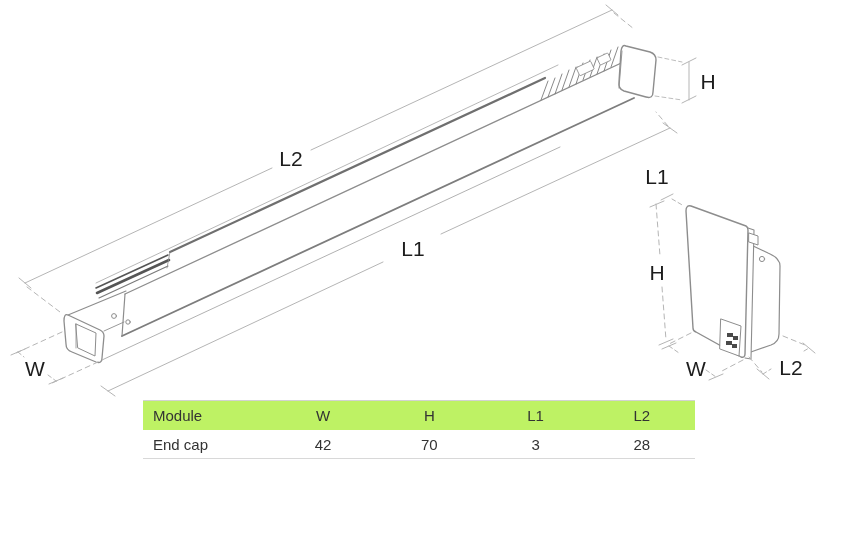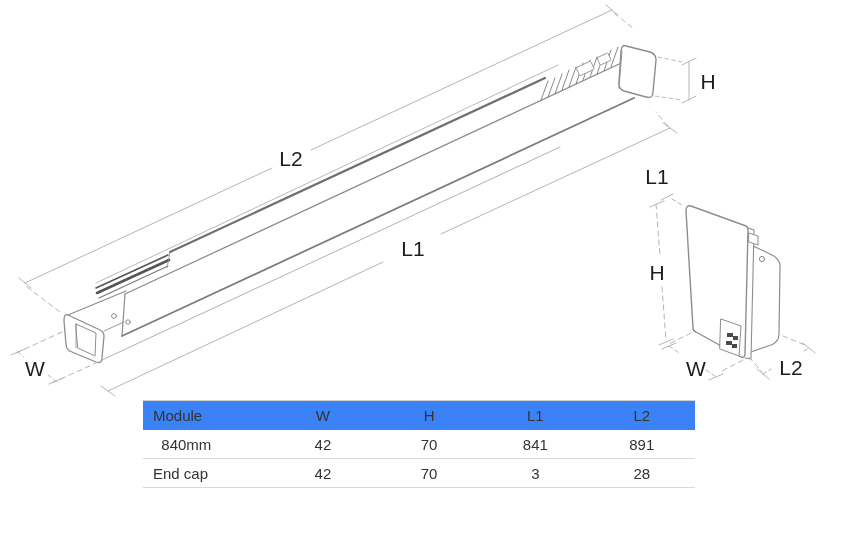--- a/index.html
+++ b/index.html
@@ -2,21 +2,21 @@
 <html><head>
 <meta charset="utf-8">
 <style>
   html,body{margin:0;padding:0;background:#ffffff;}
   .stage{position:relative;width:856px;height:540px;background:#fff;overflow:hidden;
          font-family:"Liberation Sans","DejaVu Sans",sans-serif;}
   .diagram{position:absolute;left:0;top:0;}
   .dim-label{font-family:"Liberation Sans","DejaVu Sans",sans-serif;font-size:21px;fill:#1d1d1d;}
   .spec-table{position:absolute;left:143px;top:400px;width:552px;border-collapse:collapse;
               font-size:15px;color:#333;}
-  .spec-table th{background:#3b82f6;font-weight:normal;height:27px;border-top:1px solid #d2d2d2;}
+  .spec-table th{background:#bef264;font-weight:normal;height:27px;border-top:1px solid #d2d2d2;}
   .spec-table td{height:26px;border-bottom:1px solid #d8d8d8;}
   .spec-table th.col-module,.spec-table td.col-module{text-align:left;padding-left:10px;width:118px;white-space:pre-wrap;}
   .spec-table th.col-num,.spec-table td.col-num{text-align:center;width:107px;}
 </style>
 </head>
 <body>
 <div class="stage">
 
 <svg class="diagram" width="856" height="400" viewBox="0 0 856 400" xmlns="http://www.w3.org/2000/svg">
 
@@ -179,27 +179,20 @@
     <tr>
       <th class="col-module">Module</th>
       <th class="col-num">W</th>
       <th class="col-num">H</th>
       <th class="col-num">L1</th>
       <th class="col-num">L2</th>
     </tr>
   </thead>
   <tbody>
     <tr>
-      <td class="col-module">  840mm</td>
-      <td class="col-num">42</td>
-      <td class="col-num">70</td>
-      <td class="col-num">841</td>
-      <td class="col-num">891</td>
-    </tr>
-    <tr>
       <td class="col-module">End cap</td>
       <td class="col-num">42</td>
       <td class="col-num">70</td>
       <td class="col-num">3</td>
       <td class="col-num">28</td>
     </tr>
   </tbody>
 </table>
 
 </div>

